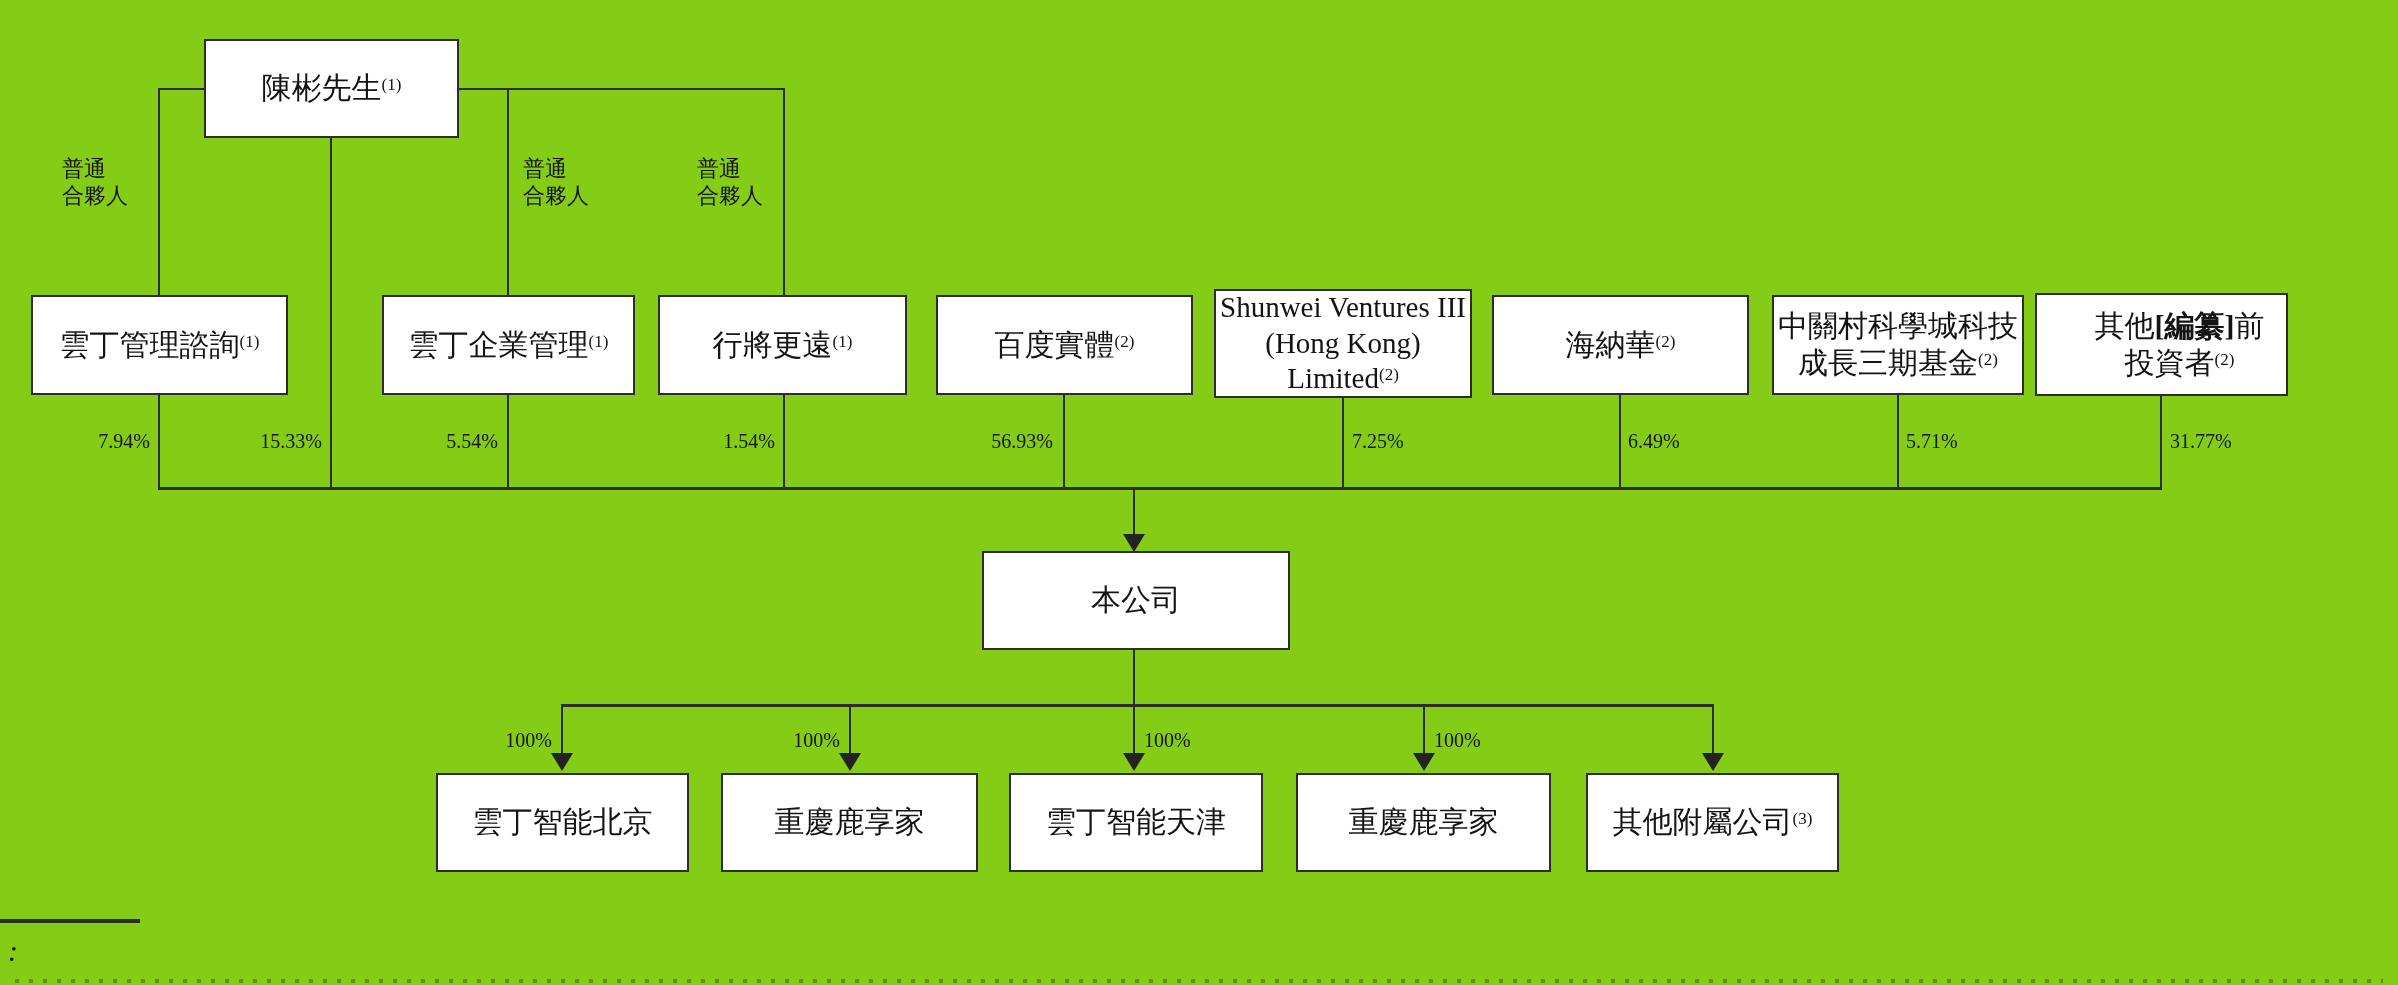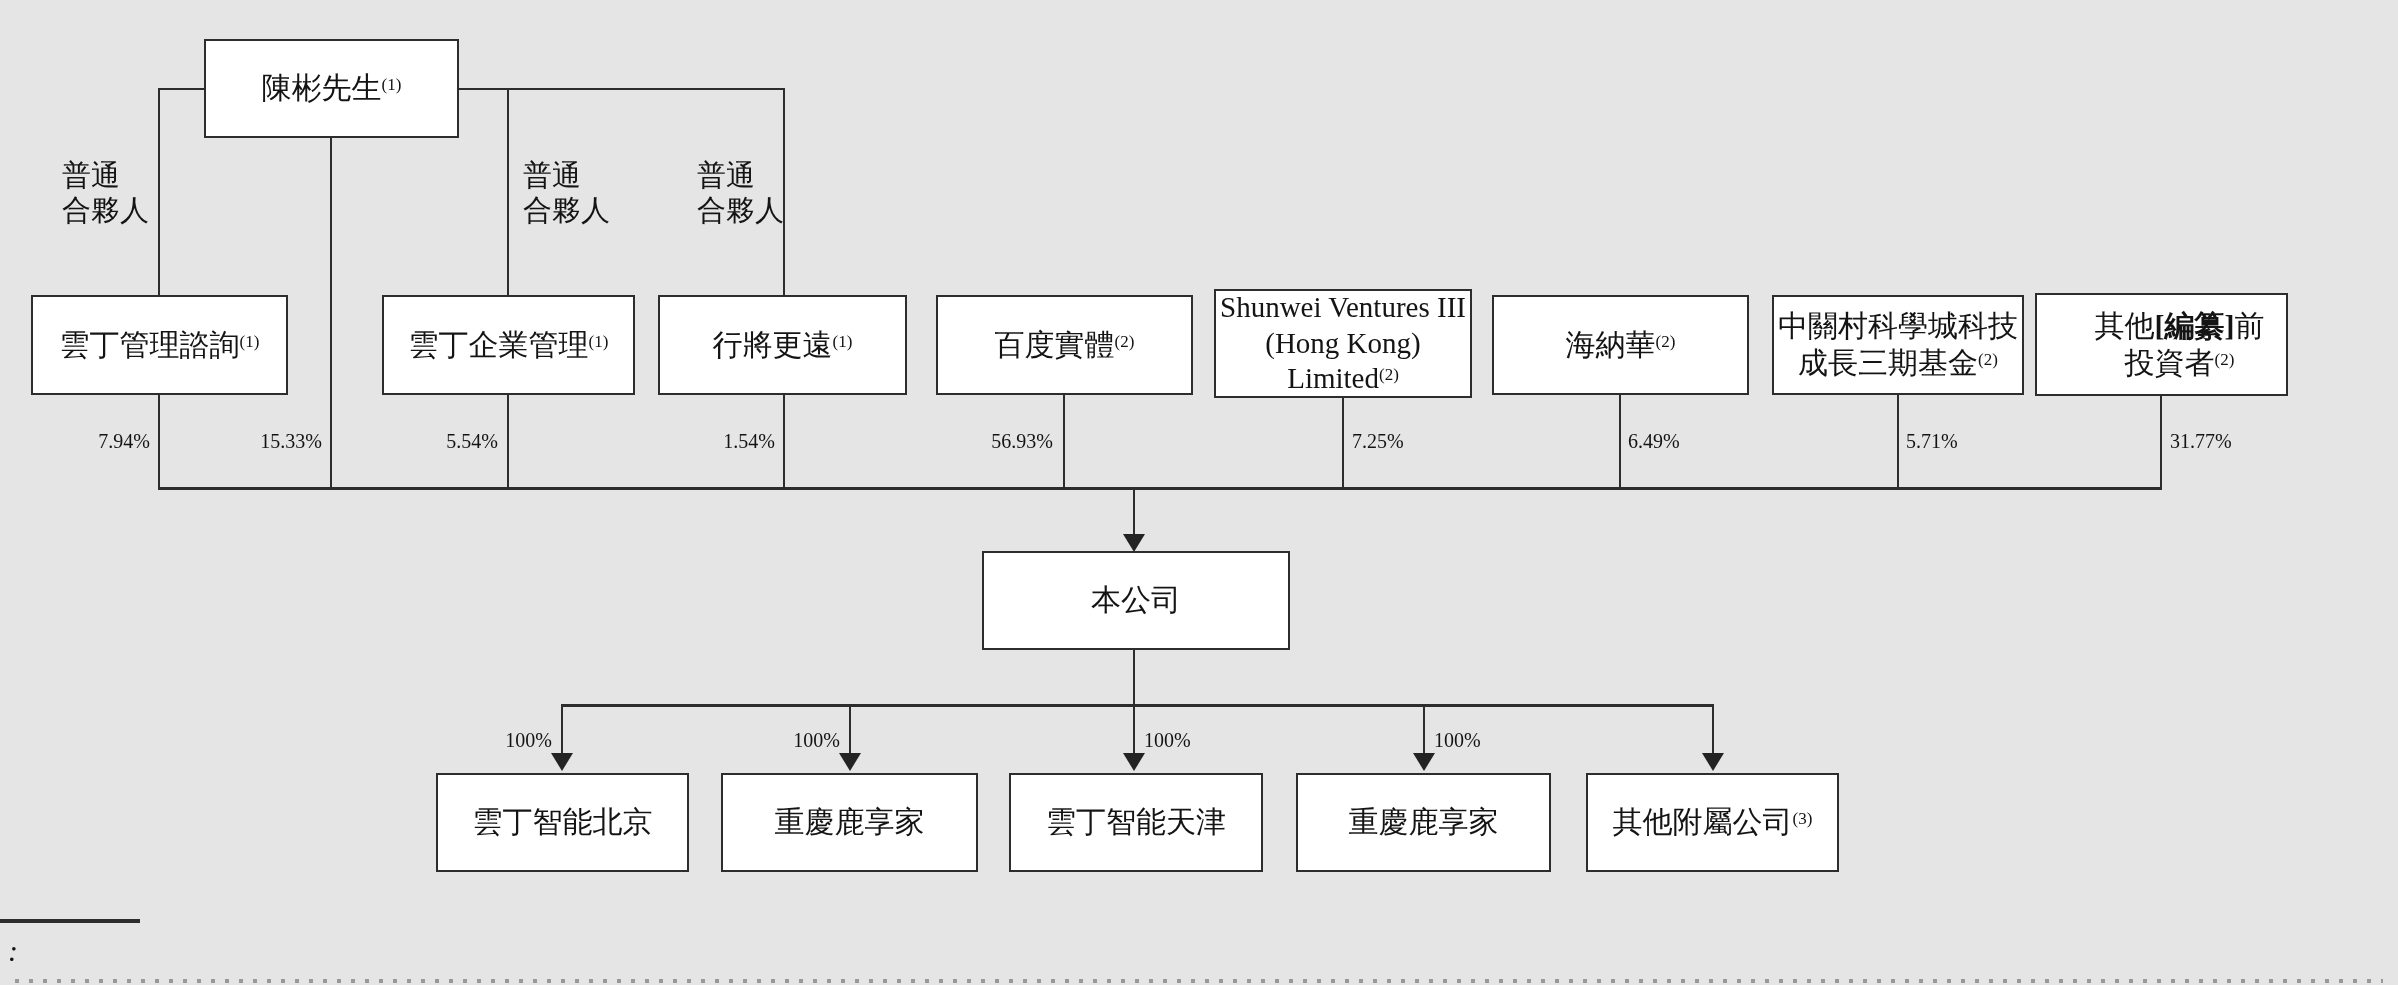--- a/index.html
+++ b/index.html
@@ -1,31 +1,31 @@
 <!DOCTYPE html>
 <html><head>
 <meta charset="utf-8">
 <style>
   html,body{margin:0;padding:0;background:#ffffff;}
   #stage{
-    position:relative;width:2398px;height:985px;background:#e5e5e5;overflow:hidden;
+    position:relative;width:2398px;height:985px;background:#84cc16;overflow:hidden;
     font-family:"Liberation Serif","DejaVu Serif",serif;color:#141414;
   }
   .box{
     position:absolute;border:2px solid #2d2d2d;background:#ffffff;
     display:flex;flex-direction:column;align-items:center;justify-content:center;
     text-align:center;font-size:30px;line-height:1.22;box-sizing:border-box;
   }
   .box .ln{white-space:nowrap;}
   sup{font-size:17px;line-height:0;vertical-align:8px;}
   .hline,.vline{position:absolute;background:#2d2d2d;}
   .pct{position:absolute;font-size:20px;white-space:nowrap;height:34px;line-height:34px;}
   .ra{text-align:right;}
   .la{text-align:left;}
-  .gp{position:absolute;font-size:29px;line-height:1.22;white-space:nowrap;}
+  .gp{position:absolute;font-size:22px;line-height:1.22;white-space:nowrap;font-family:Liberation Mono, monospace;}
   .arrow{position:absolute;width:0;height:0;border-left:11px solid transparent;
     border-right:11px solid transparent;border-top:18px solid #232323;}
   .b{font-weight:bold;}
   .rule{position:absolute;background:#2d2d2d;}
   .colon{position:absolute;font-size:30px;font-style:italic;}
   .cutoff{position:absolute;height:4px;opacity:.45;
     background:repeating-linear-gradient(90deg,#3c3c3c 0 4px,transparent 4px 14px);}
 </style>
 </head>
 <body>

